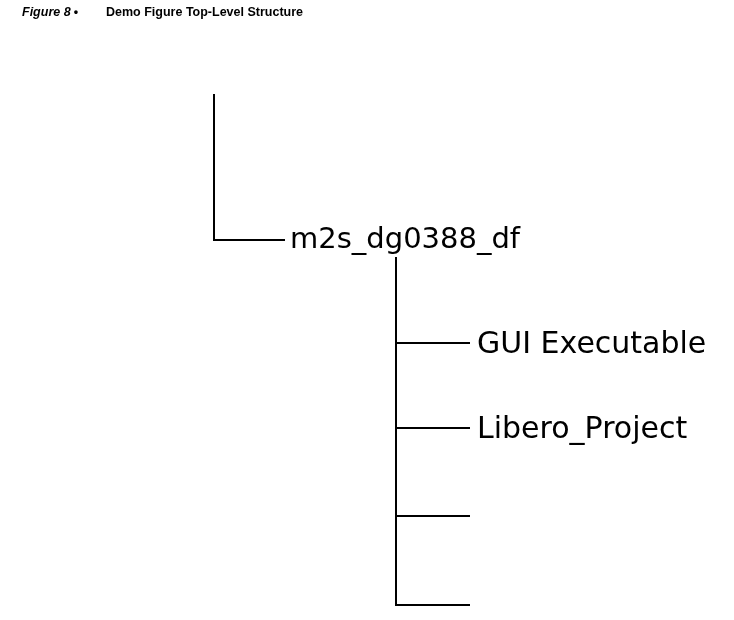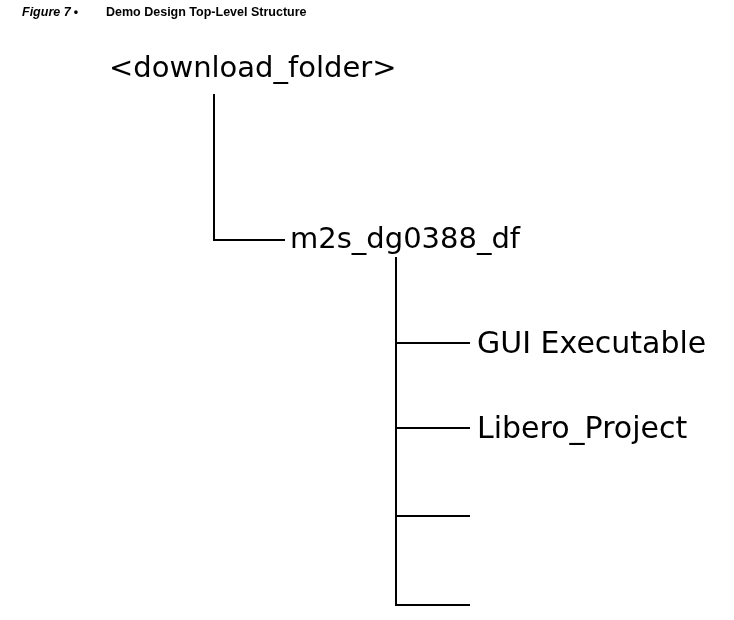--- a/index.html
+++ b/index.html
@@ -103,26 +103,25 @@
   #trunk-project   { left: 395px; top: 257px; height: 349px; }
   #branch-gui      { left: 395px; top: 342px; width: 75px; }
   #branch-libero   { left: 395px; top: 427px; width: 75px; }
   #branch-prog     { left: 395px; top: 515px; width: 75px; }
   #branch-readme   { left: 395px; top: 604px; width: 75px; }
 </style>
 </head>
 <body>
 
 <div id="figure-caption">
-  <span class="fig-label">Figure 7</span><span class="fig-bullet">•</span><span class="fig-title">Demo Design Top-Level Structure</span>
+  <span class="fig-label">Figure 8</span><span class="fig-bullet">•</span><span class="fig-title">Demo Figure Top-Level Structure</span>
 </div>
 
 <div id="tree-diagram">
 
-  <div class="node-label" id="node-root">&lt;download_folder&gt;</div>
 
   <div class="line-v" id="trunk-root"></div>
   <div class="line-h" id="elbow-root"></div>
 
   <div class="node-label" id="node-project">m2s_dg0388_df</div>
 
   <div class="line-v" id="trunk-project"></div>
 
   <div class="line-h" id="branch-gui"></div>
   <div class="node-label leaf-label" id="node-gui">GUI Executable</div>

